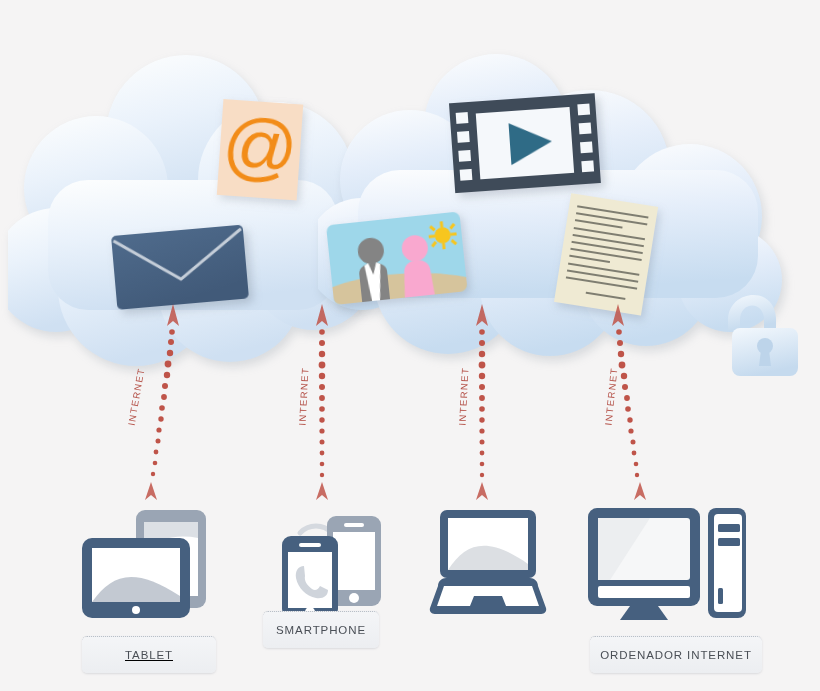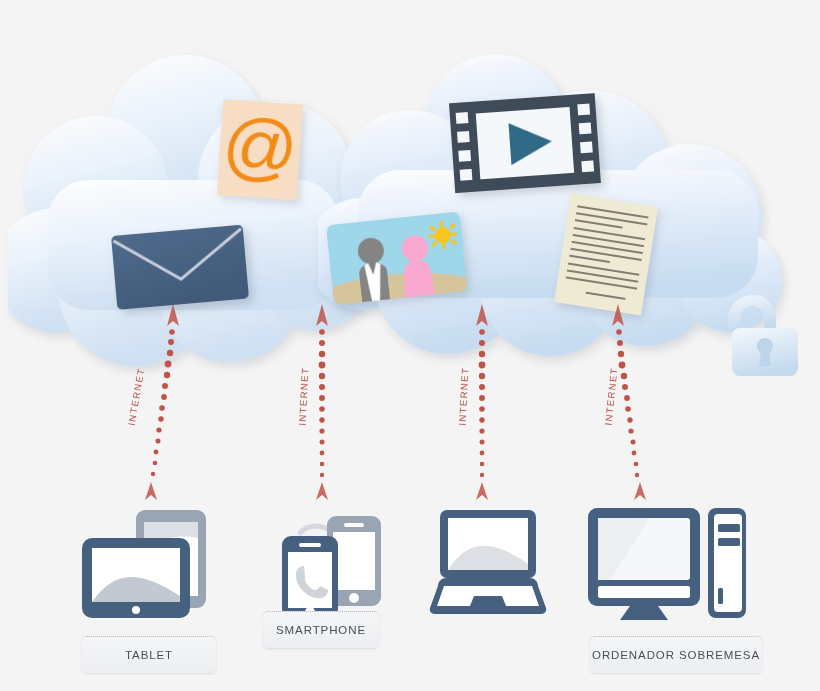--- a/index.html
+++ b/index.html
@@ -390,26 +390,26 @@
       <path d="M44 102 L72 102 L82 116 L34 116 Z" fill="#46607f"></path>
 
       <rect x="122" y="4" width="38" height="110" rx="8" fill="#46607f"></rect>
       <rect x="128" y="10" width="28" height="98" rx="4" fill="#ffffff"></rect>
       <rect x="132" y="20" width="22" height="8" rx="1.5" fill="#46607f"></rect>
       <rect x="132" y="34" width="22" height="8" rx="1.5" fill="#46607f"></rect>
       <rect x="132" y="84" width="5" height="16" rx="1.5" fill="#46607f"></rect>
     </svg>
   </div>
 
-  <div class="chip" style="left:82px; top:636px; width:134px;">
+  <div class="chip" style="left:82px; top:636px; width:134px;text-decoration:underline;">
     <span class="chip-text">TABLET</span>
   </div>
 
   <div class="chip" style="left:263px; top:611px; width:116px;">
     <span class="chip-text">SMARTPHONE</span>
   </div>
 
 
   <div class="chip" style="left:590px; top:636px; width:172px;">
-    <span class="chip-text">ORDENADOR SOBREMESA</span>
+    <span class="chip-text">ORDENADOR INTERNET</span>
   </div>
 
 </div>
 
 </body></html>

